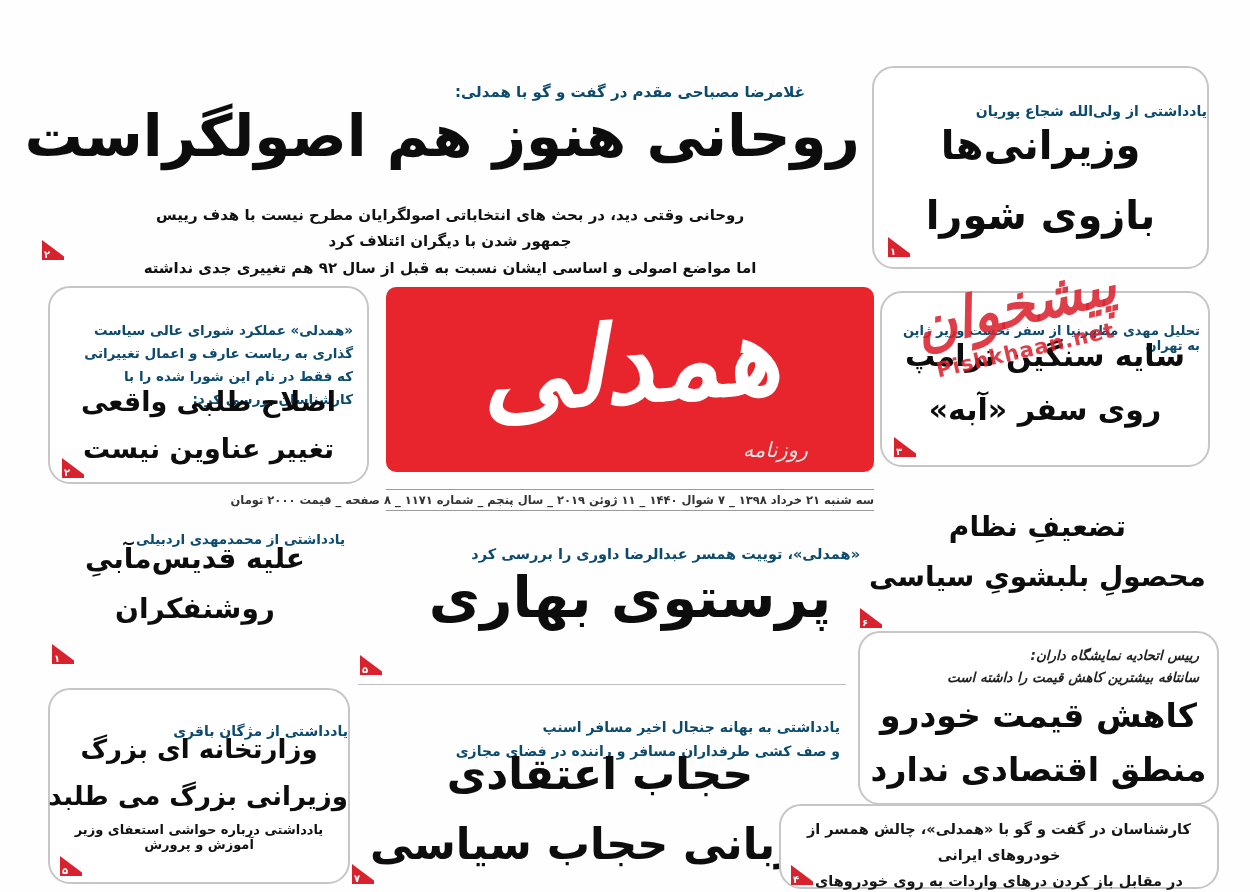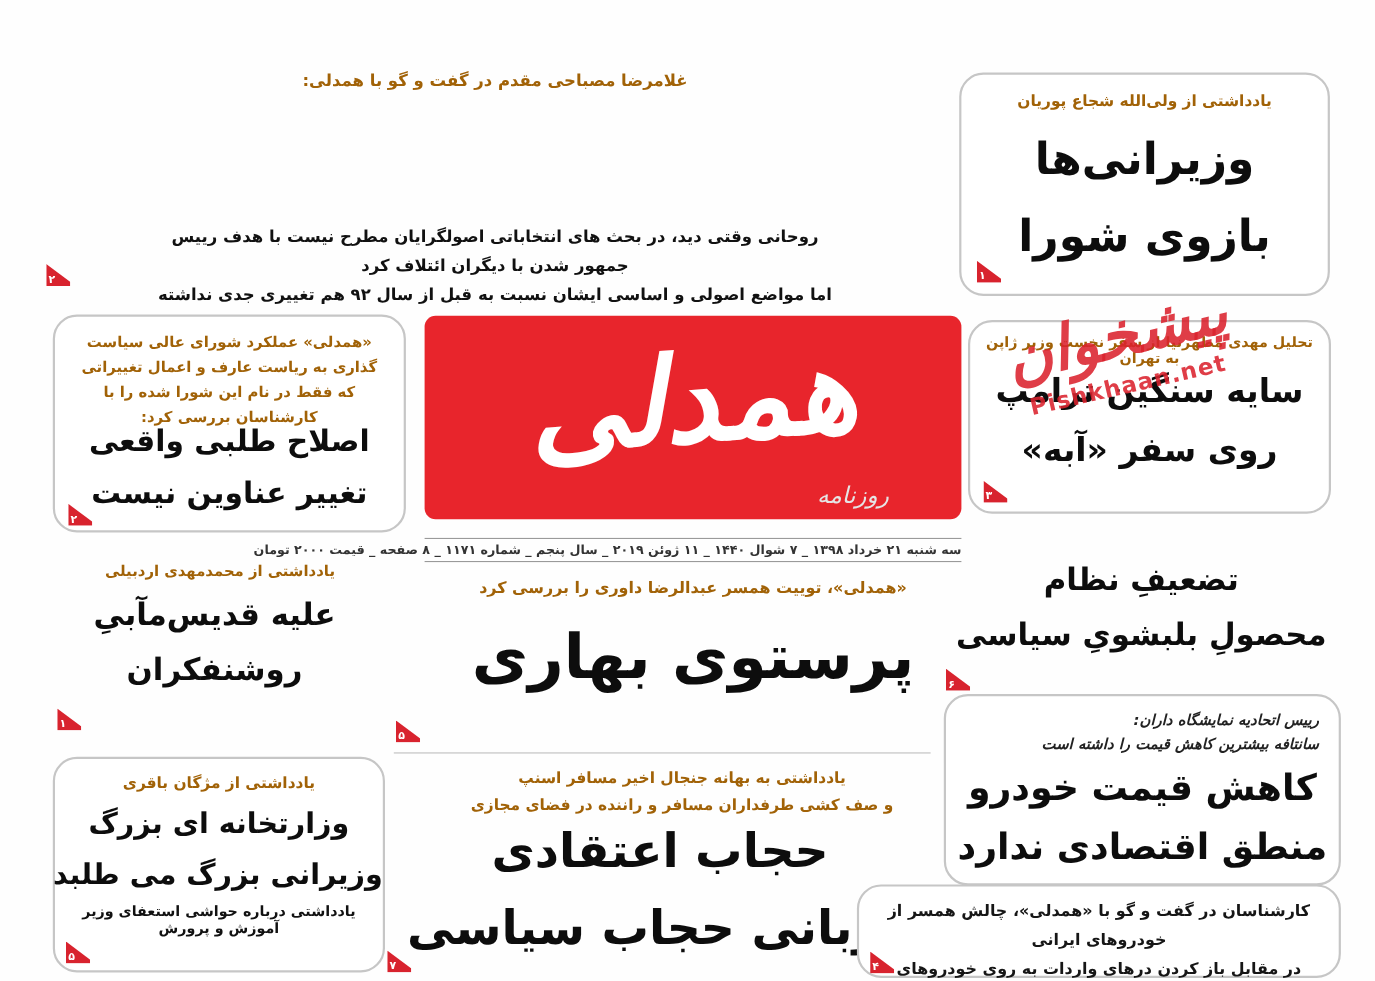--- a/index.html
+++ b/index.html
@@ -2,21 +2,21 @@
 <html lang="fa" dir="rtl"><head>
 <meta charset="utf-8">
 <style>
   html,body{margin:0;padding:0;background:#fff;}
   #paper{
     position:relative;width:1250px;height:892px;background:#fefefe;
     font-family:"DejaVu Sans",sans-serif;color:#111;overflow:hidden;direction:rtl;
   }
   .abs{position:absolute;}
   .nbox{position:absolute;border:2px solid #c6c6c6;border-radius:22px;background:#fff;}
-  .kicker{font-weight:bold;text-align:center;color:#a16207;}
+  .kicker{font-weight:bold;text-align:right;color:#0c4a6e;margin-top:19px;}
   .headline{font-weight:bold;text-align:center;color:#0d0d0d;white-space:nowrap;}
   .pmark{position:absolute;width:22px;height:20px;z-index:4;}
   .pmark .tri{position:absolute;inset:0;background:#d8232e;
     clip-path:polygon(0 0,100% 82%,100% 100%,0 100%);}
   .pmark .num{position:absolute;left:2px;bottom:0;color:#fff;font-size:10px;
     font-weight:bold;z-index:1;line-height:1;}
   
   #lead-kicker{left:95px;top:64px;width:710px;font-size:15px;}
   #lead-headline{left:38px;top:84px;width:822px;font-size:58px;line-height:1.8;}
   #lead-sub{left:140px;top:202px;width:620px;font-size:15px;font-weight:bold;
@@ -77,20 +77,21 @@
   #box-note{left:779px;top:804px;width:436px;height:81px;}
   #note-text{position:absolute;left:8px;right:8px;top:10px;font-size:14.5px;
     font-weight:bold;text-align:center;line-height:1.8;color:#161616;}
 </style>
 </head>
 <body>
 
 <div id="paper">
 
   <div class="abs kicker" id="lead-kicker">غلامرضا مصباحی مقدم در گفت و گو با همدلی:</div>
+  <div class="abs headline" id="lead-headline">روحانی هنوز هم اصولگراست</div>
   <div class="abs" id="lead-sub">
     <div>روحانی وقتی دید، در بحث های انتخاباتی اصولگرایان مطرح نیست با هدف رییس جمهور شدن با دیگران ائتلاف کرد</div>
     <div>اما مواضع اصولی و اساسی ایشان نسبت به قبل از سال ۹۲ هم تغییری جدی نداشته است</div>
   </div>
   <div class="pmark" style="left:42px;top:240px;">
     <span class="tri"></span>
     <span class="num">۲</span>
   </div>
 
   <div class="nbox" id="box-shorayari">

